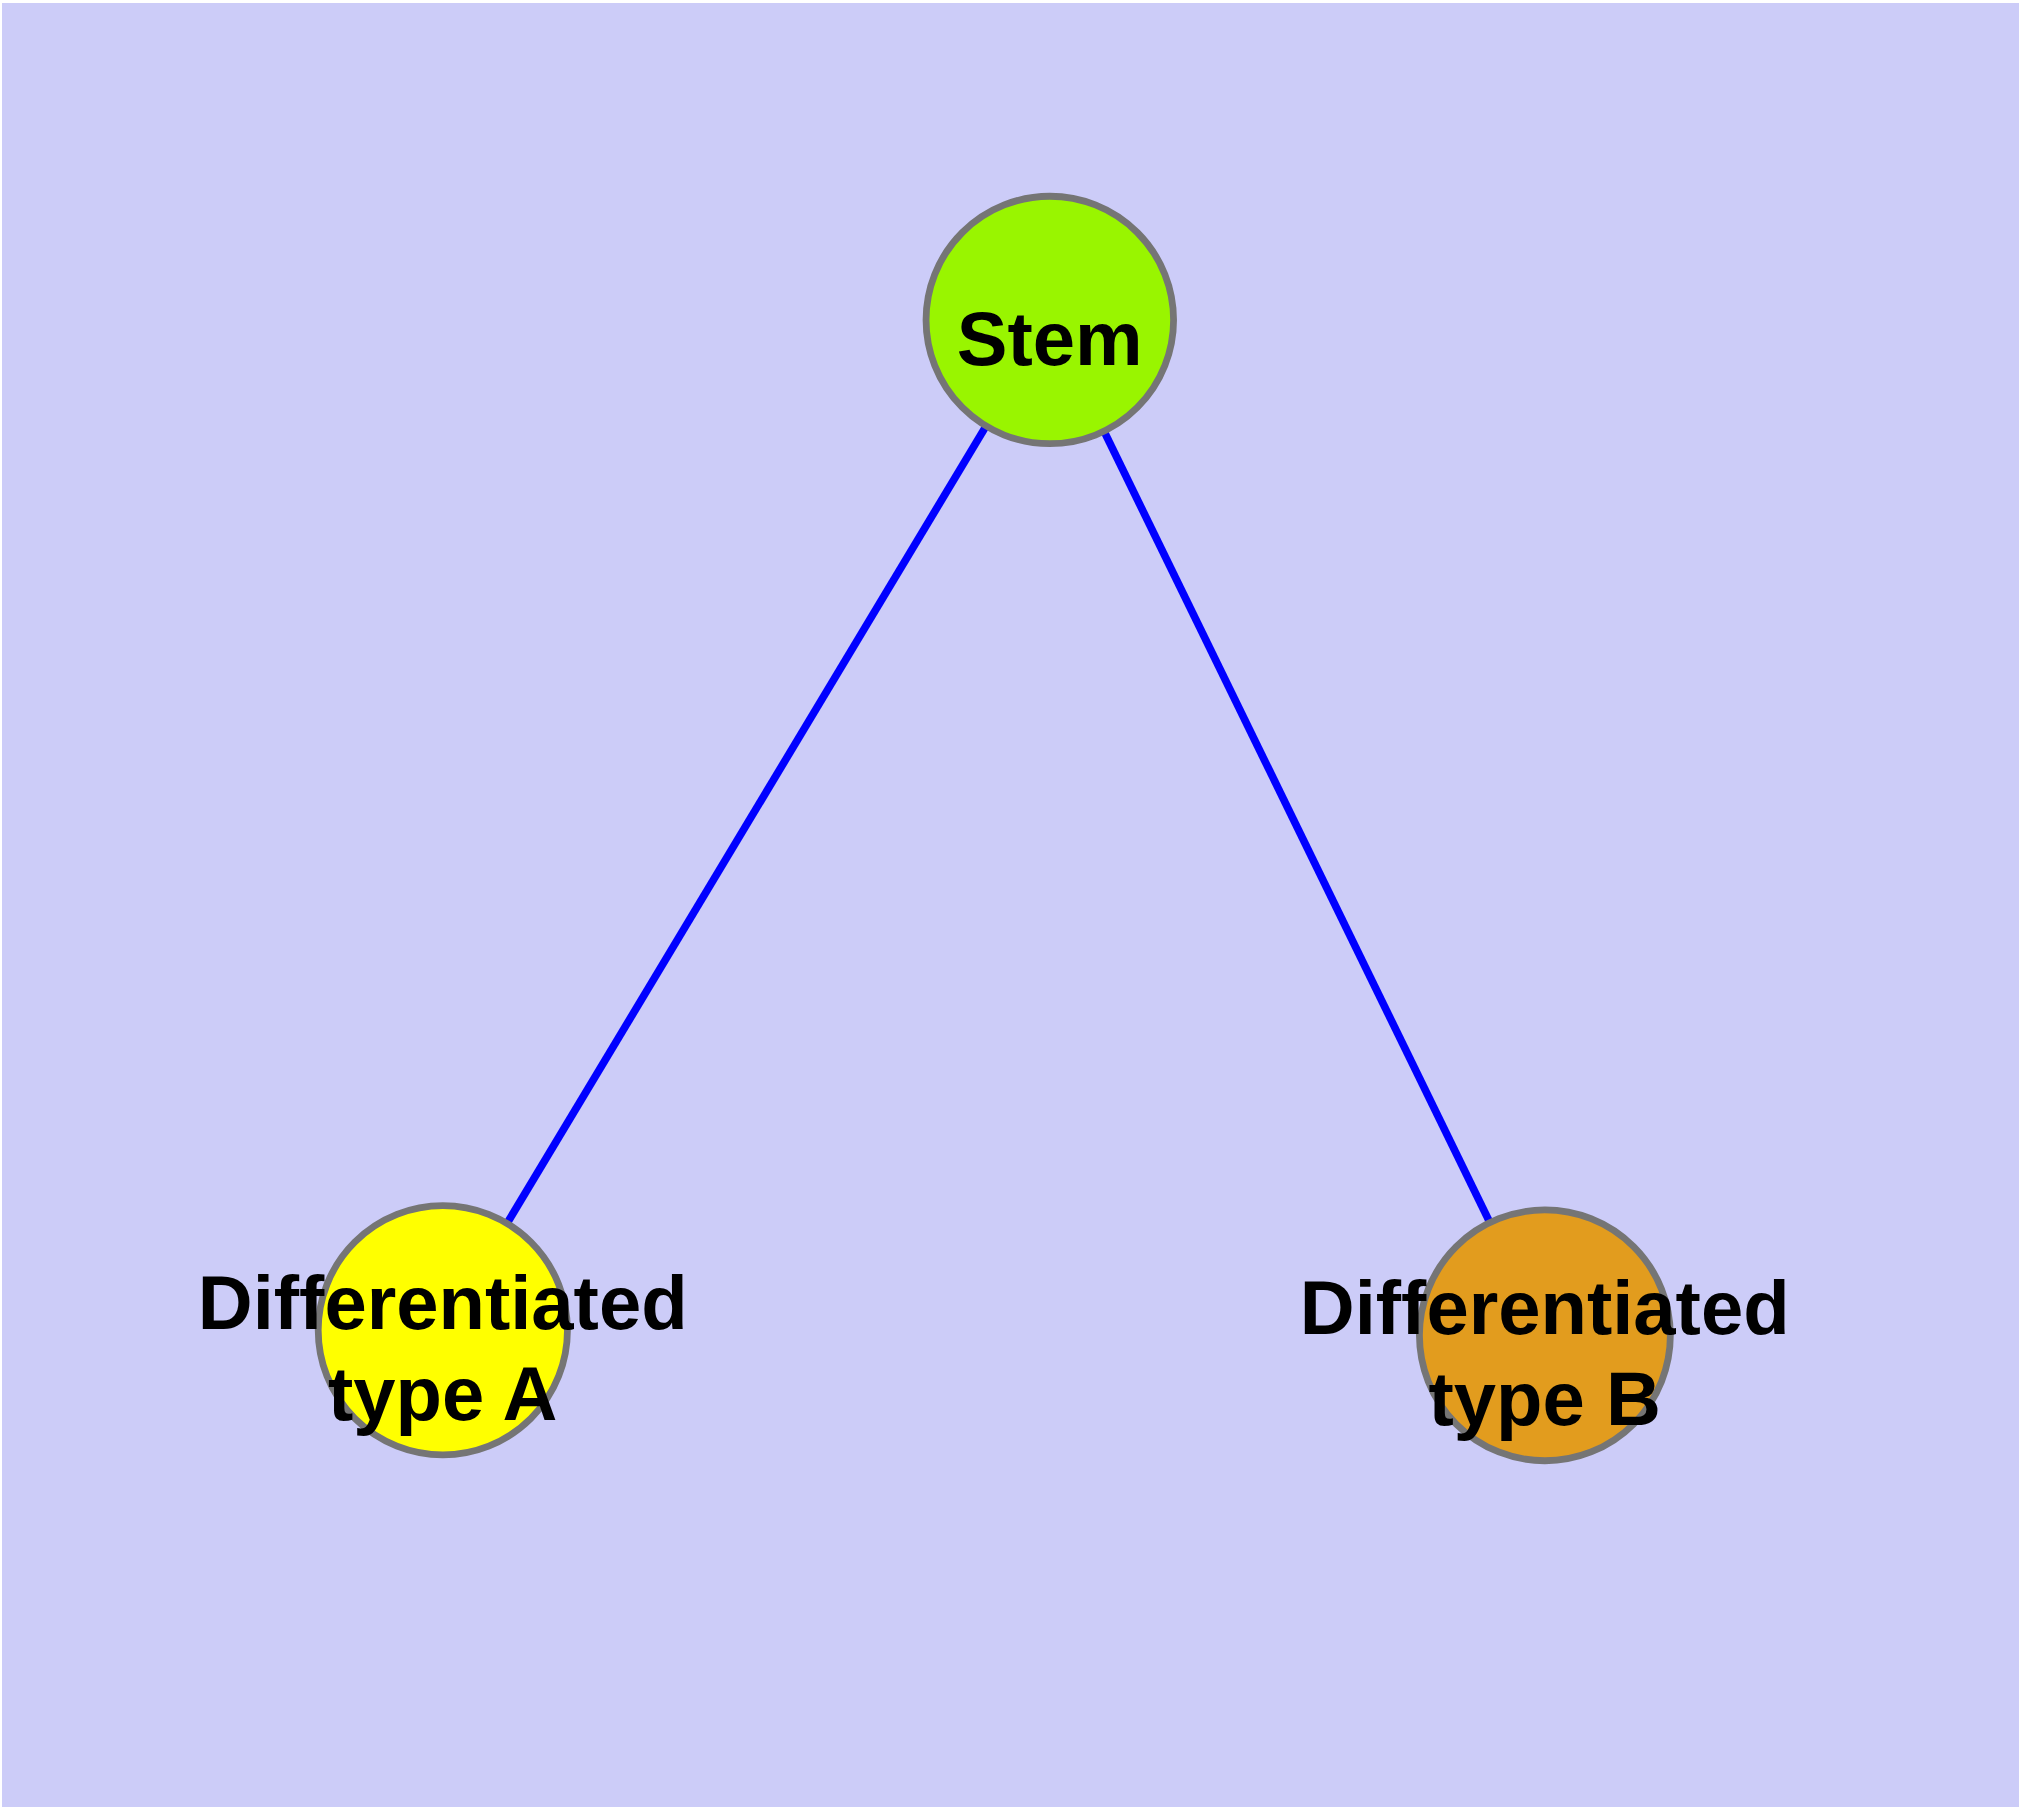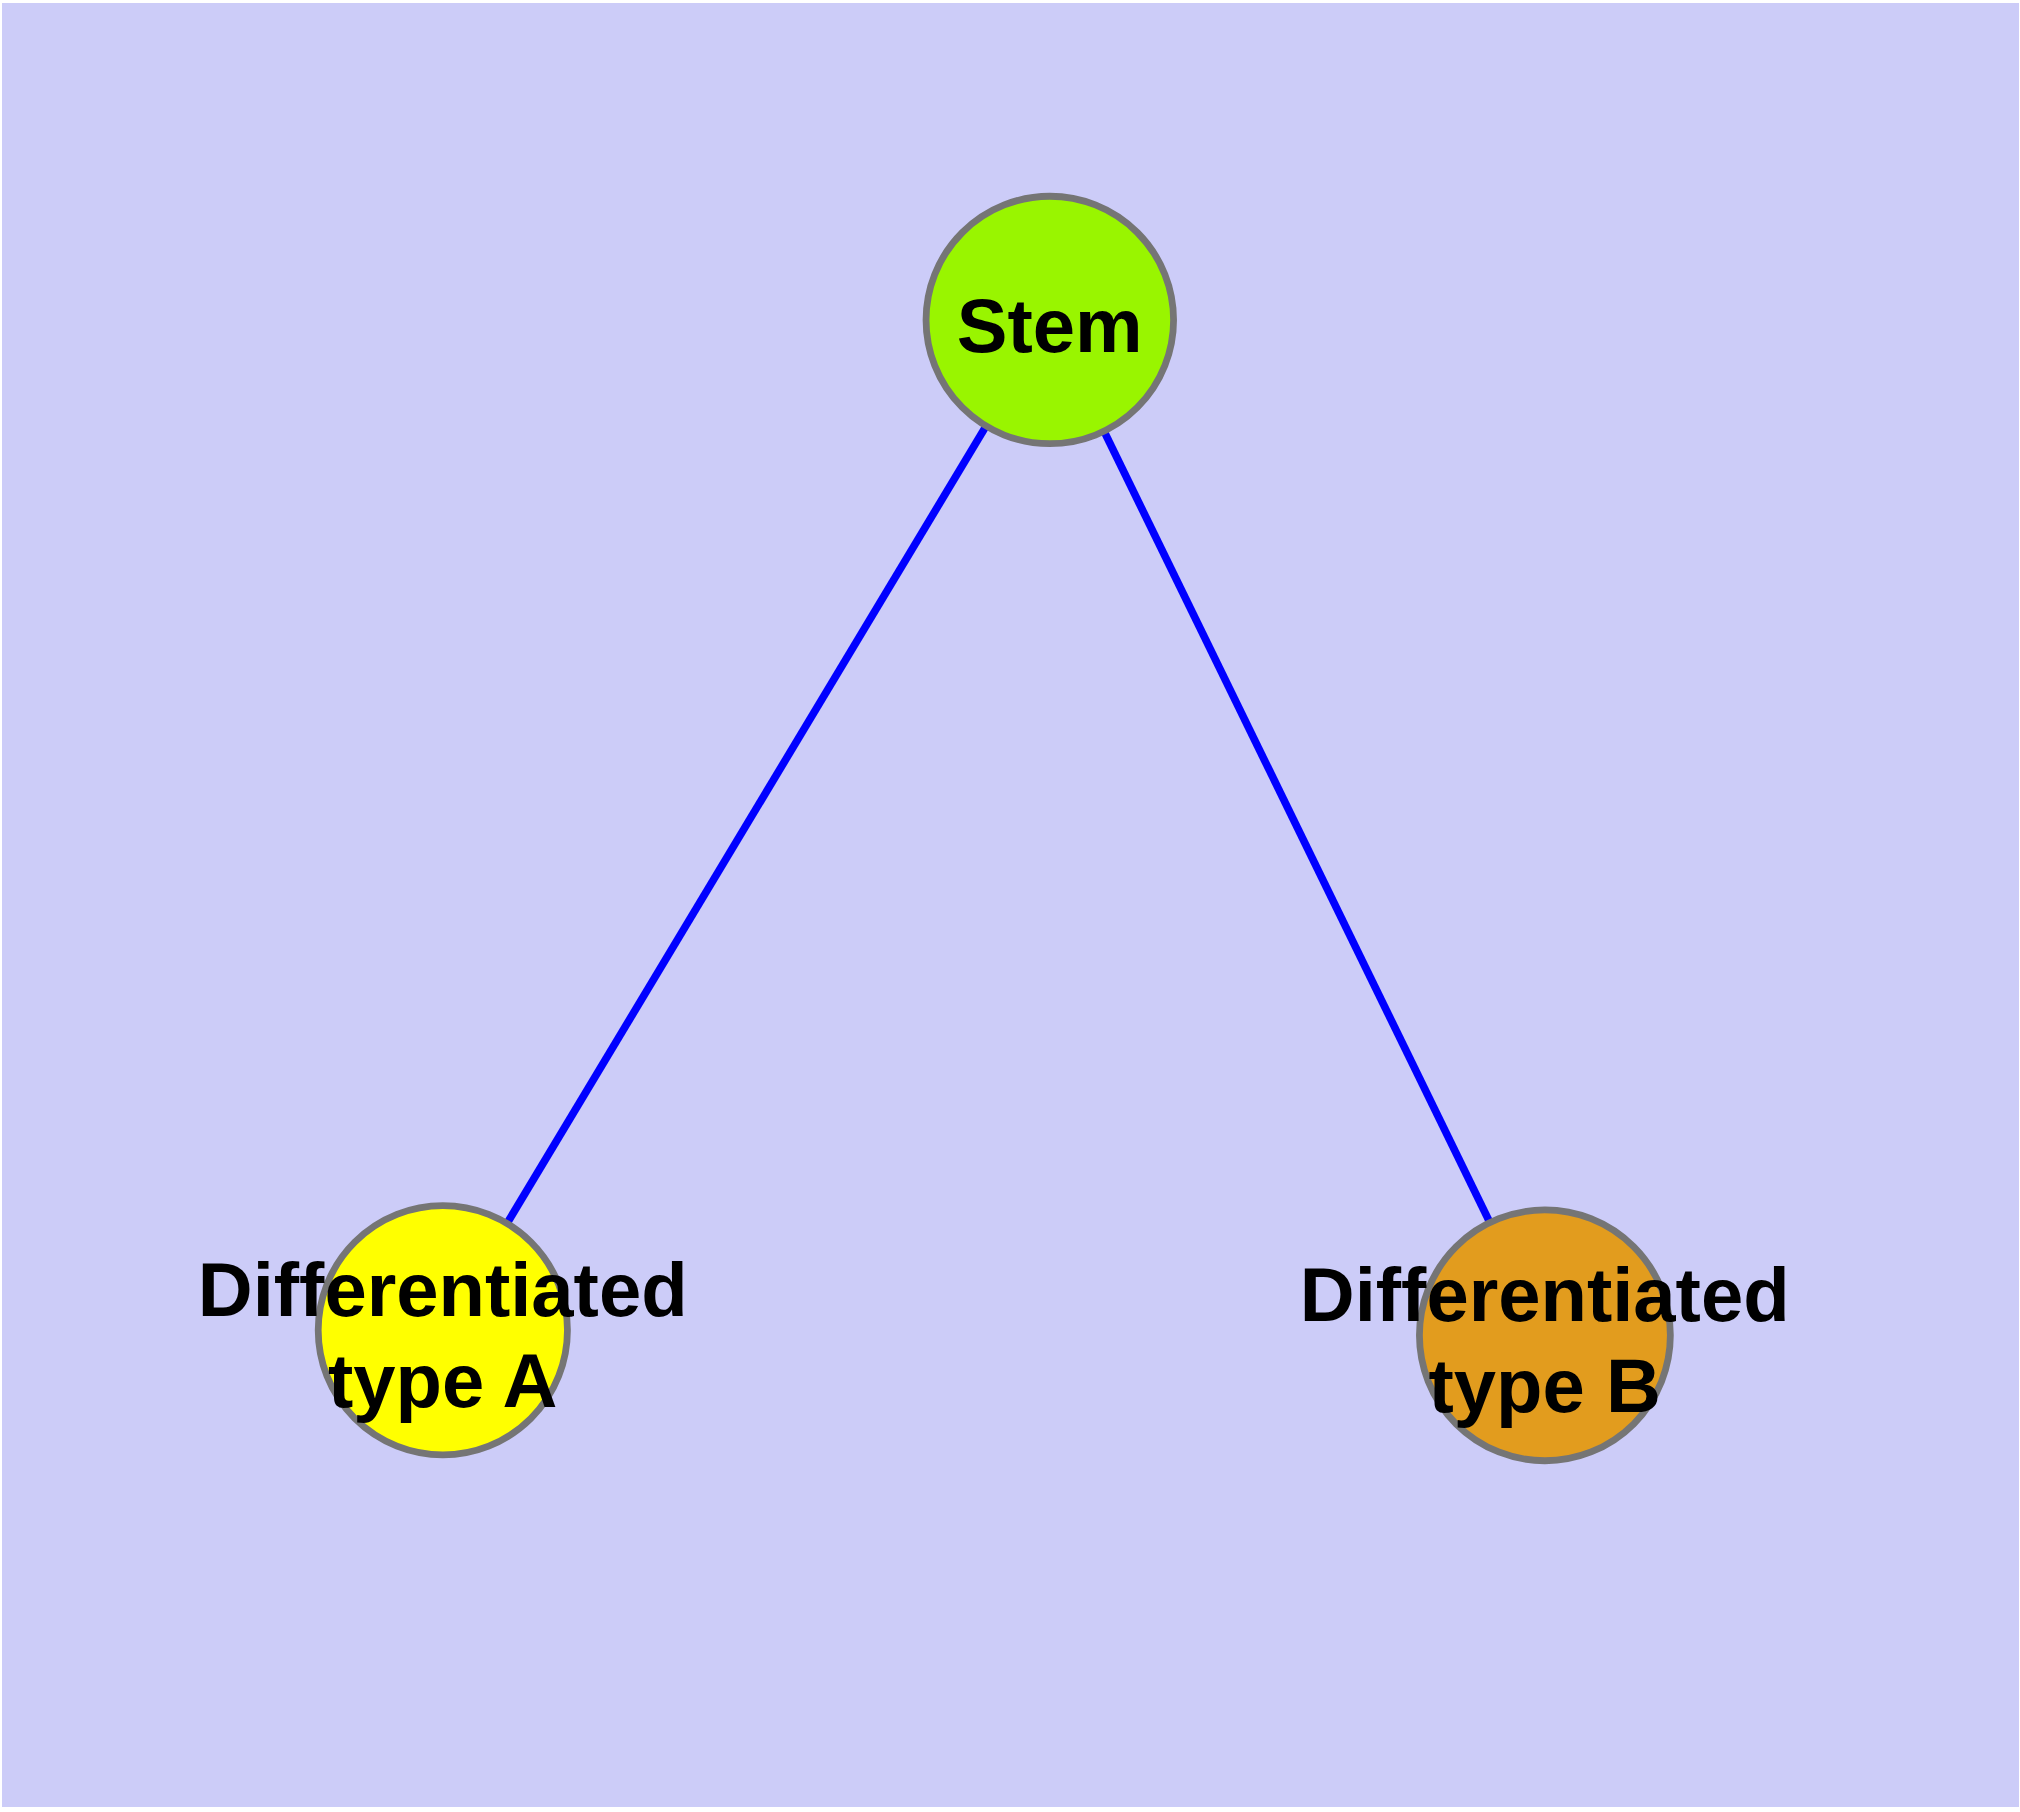--- a/index.html
+++ b/index.html
@@ -39,20 +39,21 @@
     height: 100%;
     pointer-events: none;
   }
   .node-label {
     position: absolute;
     transform: translate(-50%, -50%);
     text-align: center;
     font-weight: bold;
     white-space: pre-line;
     letter-spacing: 0;
+    margin-top: 13px;
   }
 </style>
 </head>
 <body>
 
 <div id="stage" style="background: rgb(255, 255, 255);">
   <div id="plot-area" style="background: rgb(204, 204, 248);">
     <svg id="graph-svg" viewBox="0 0 2380 2129" preserveAspectRatio="none">
       <g id="edges-layer">
           <line x1="1236" y1="374" x2="520" y2="1566" stroke="#0000FF" stroke-width="9"></line>

